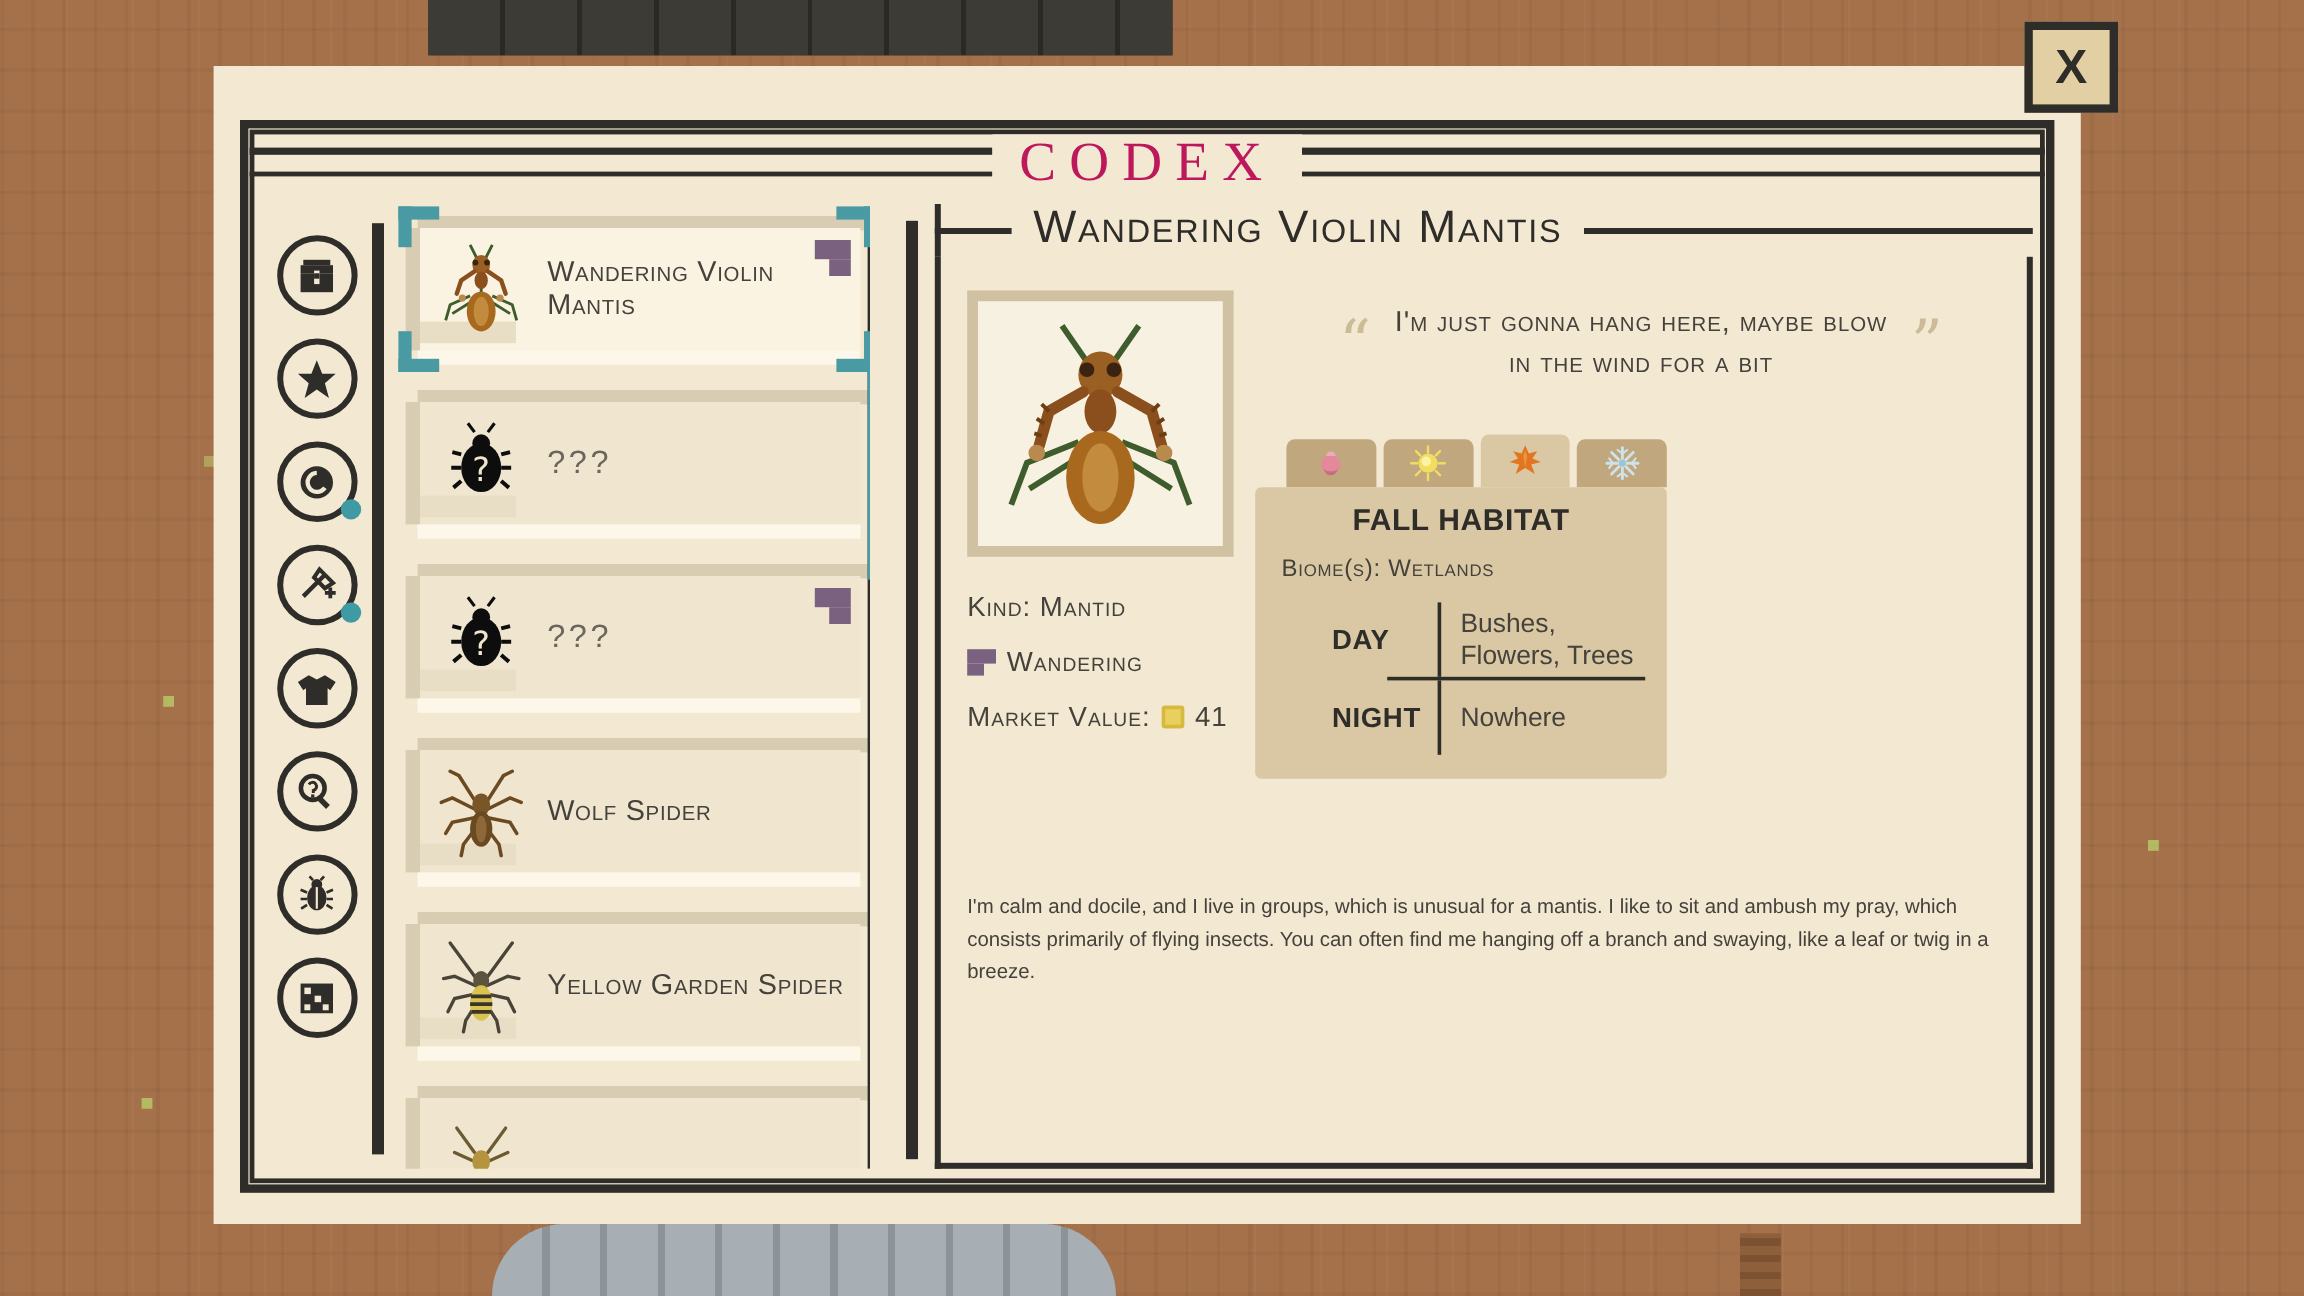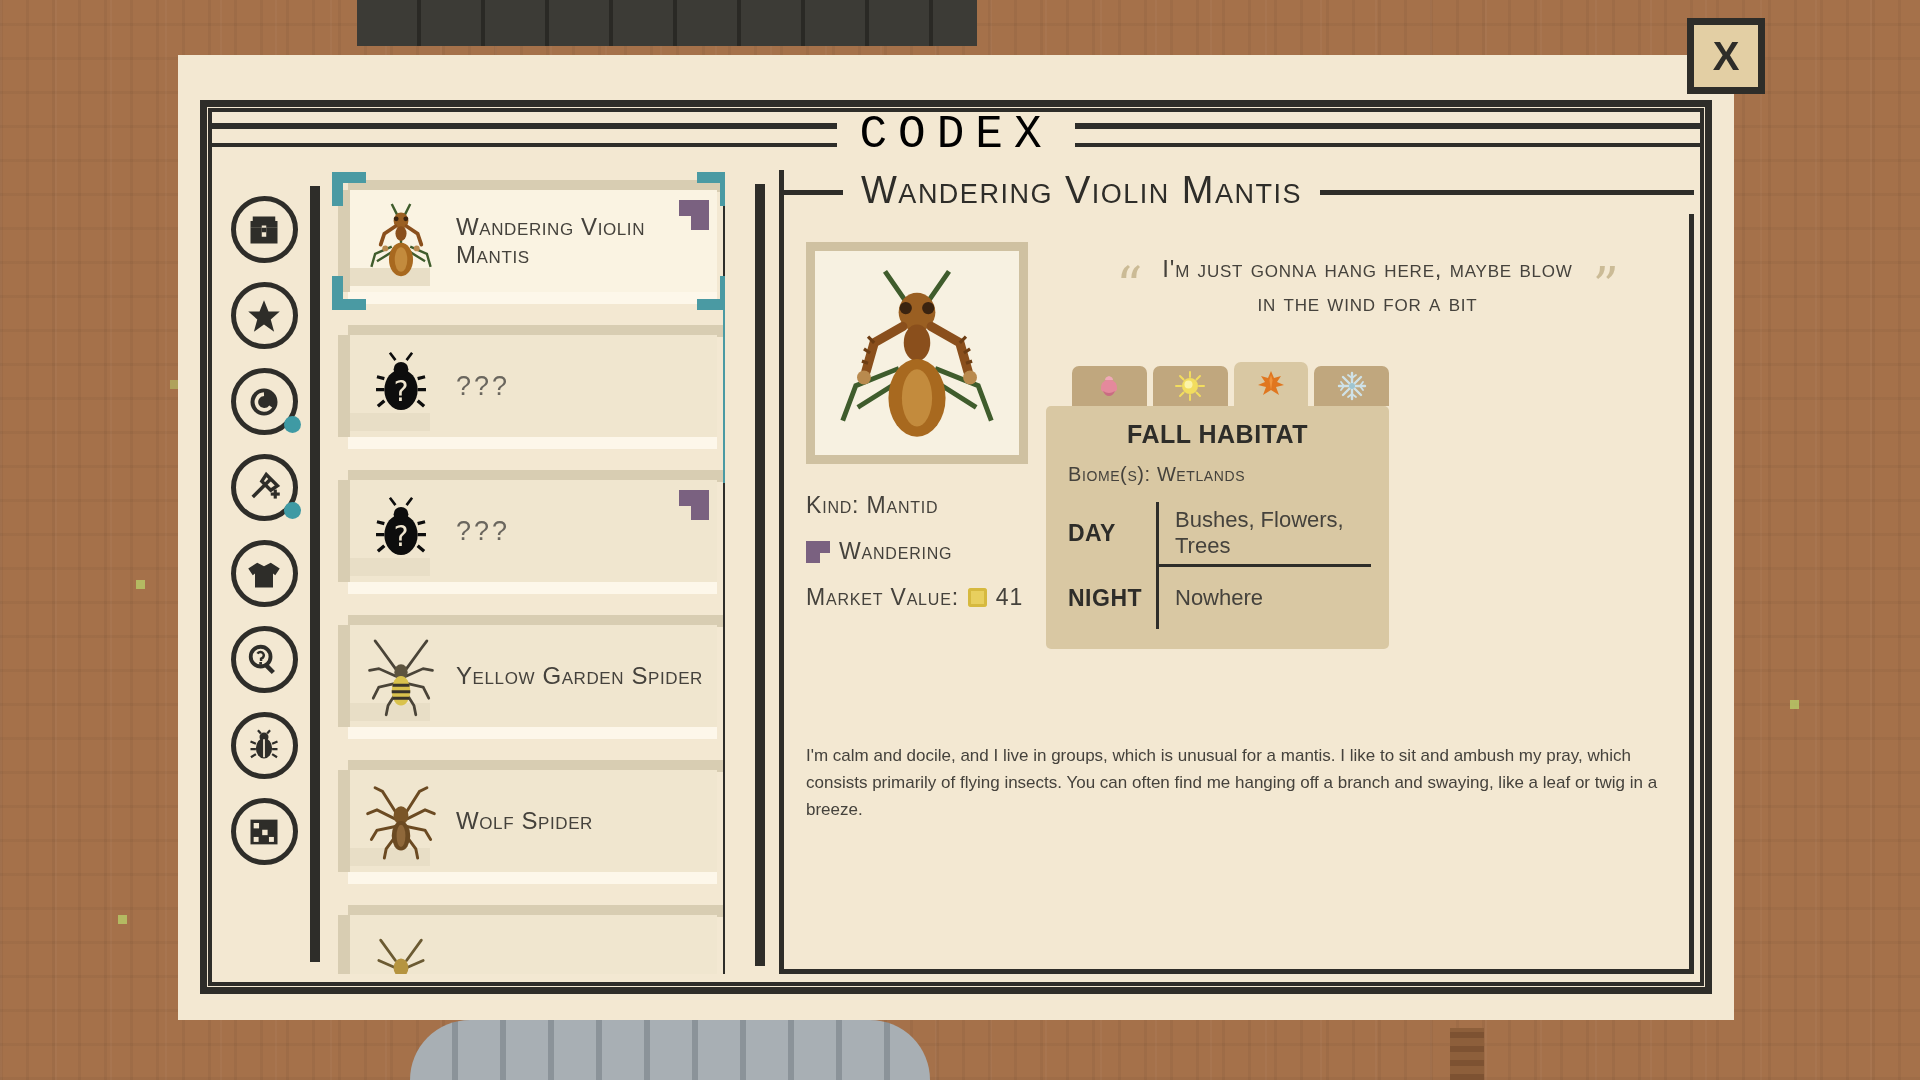--- a/index.html
+++ b/index.html
@@ -76,22 +76,22 @@
     position:absolute; left:0; right:0; top:52px; height:56px;
     display:flex; align-items:center; z-index:25;
   }
   .title-rule {
     flex:1; height:0; border-top:6px solid #2e2d29; border-bottom:4px solid #2e2d29;
     height:14px; box-sizing:content-box;
   }
   .title-rule.left { margin-left:30px; }
   .title-rule.right { margin-right:30px; }
   #codex-title {
-    font-family:Liberation Mono, monospace;
-    font-size:46px; letter-spacing:11px; color:#000000;
+    font-family:Liberation Serif, serif;
+    font-size:46px; letter-spacing:11px; color:#be185d;
     padding:0 22px; background:#f3e8d2; white-space:nowrap;
     line-height:1;
     text-align:right;
   }
 
   
   #content {
     position:absolute; left:40px; top:115px; right:40px; bottom:46px;
     display:flex;
   }
@@ -263,21 +263,21 @@
   }
   #habitat-heading {
     font-family:"Liberation Sans", sans-serif; font-weight:bold;
     font-size:25px; color:#2e2d29; text-align:center; letter-spacing:.5px;
     margin-bottom:14px;
   }
   #biome-line {
     font-family:"Liberation Sans", sans-serif; font-size:20px; color:#45423c;
     font-variant:small-caps; letter-spacing:.6px; margin-bottom:16px; padding-left:4px;
   }
-  .hab-row { display:flex; align-items:center; min-height:62px; }
+  .hab-row { display:flex; align-items:center; min-height:62px;margin-left:42px; }
   .hab-key {
     flex:0 0 92px; font-family:"Liberation Sans", sans-serif; font-weight:bold;
     font-size:23px; color:#2e2d29; letter-spacing:.5px; padding-left:4px;
   }
   .hab-sep { flex:0 0 3px; align-self:stretch; background:#2e2d29; margin-right:16px; }
   .hab-val {
     font-family:"Liberation Sans", sans-serif; font-size:22px; color:#45423c;
   }
   #hab-divider { height:3px; background:#2e2d29; margin-left:92px; }
 
@@ -482,59 +482,59 @@
         <div class="li-label unknown">???</div>
       </div>
 
       <div class="list-item">
         <div class="li-shadow"></div>
         <div class="li-body">
           <div class="li-inner-hl"></div>
         </div>
         <div class="li-hl"></div>
         <svg class="li-icon" viewBox="0 0 40 46">
+          <g stroke="#6b4a22" stroke-width="1.6" fill="none" stroke-linecap="round">
+            <path d="M17 18 L10 7 L6 5"></path>
+              <path d="M17 22 L7 17 L2 19"></path>
+            <path d="M17 26 L7 28 L4 33"></path>
+              <path d="M18 30 L12 38 L11 43"></path>
+            <path d="M23 18 L30 7 L34 5"></path>
+              <path d="M23 22 L33 17 L38 19"></path>
+            <path d="M23 26 L33 28 L36 33"></path>
+              <path d="M22 30 L28 38 L29 43"></path>
+          </g>
+          <ellipse cx="20" cy="20" rx="4" ry="5" fill="#7a5527"></ellipse>
+          <ellipse cx="20" cy="31" rx="5" ry="8" fill="#6b4a22"></ellipse>
+          <ellipse cx="20" cy="31" rx="2.4" ry="6" fill="#8f683a"></ellipse>
+        </svg>
+        <div class="li-label">Wolf Spider</div>
+      </div>
+
+      <div class="list-item">
+        <div class="li-shadow"></div>
+        <div class="li-body">
+          <div class="li-inner-hl"></div>
+        </div>
+        <div class="li-hl"></div>
+        <svg class="li-icon" viewBox="0 0 40 46">
           <g stroke="#4a4438" stroke-width="1.5" fill="none" stroke-linecap="round">
             <path d="M17 19 L9 8 L6 4"></path>
               <path d="M17 23 L8 19 L3 20"></path>
             <path d="M17 27 L8 29 L5 35"></path>
               <path d="M18 31 L13 39 L12 44"></path>
             <path d="M23 19 L31 8 L34 4"></path>
               <path d="M23 23 L32 19 L37 20"></path>
             <path d="M23 27 L32 29 L35 35"></path>
               <path d="M22 31 L27 39 L28 44"></path>
           </g>
           <ellipse cx="20" cy="21" rx="3.6" ry="4.4" fill="#5d543f"></ellipse>
           <ellipse cx="20" cy="31" rx="5" ry="8" fill="#d9c24d"></ellipse>
           <path d="M15.4 28 H24.6 M15 31.5 H25 M15.6 35 H24.4" stroke="#3a352a" stroke-width="1.7"></path>
         </svg>
         <div class="li-label">Yellow Garden Spider</div>
-      </div>
-
-      <div class="list-item">
-        <div class="li-shadow"></div>
-        <div class="li-body">
-          <div class="li-inner-hl"></div>
-        </div>
-        <div class="li-hl"></div>
-        <svg class="li-icon" viewBox="0 0 40 46">
-          <g stroke="#6b4a22" stroke-width="1.6" fill="none" stroke-linecap="round">
-            <path d="M17 18 L10 7 L6 5"></path>
-              <path d="M17 22 L7 17 L2 19"></path>
-            <path d="M17 26 L7 28 L4 33"></path>
-              <path d="M18 30 L12 38 L11 43"></path>
-            <path d="M23 18 L30 7 L34 5"></path>
-              <path d="M23 22 L33 17 L38 19"></path>
-            <path d="M23 26 L33 28 L36 33"></path>
-              <path d="M22 30 L28 38 L29 43"></path>
-          </g>
-          <ellipse cx="20" cy="20" rx="4" ry="5" fill="#7a5527"></ellipse>
-          <ellipse cx="20" cy="31" rx="5" ry="8" fill="#6b4a22"></ellipse>
-          <ellipse cx="20" cy="31" rx="2.4" ry="6" fill="#8f683a"></ellipse>
-        </svg>
-        <div class="li-label">Wolf Spider</div>
       </div>
 
       <div class="list-item">
         <div class="li-shadow"></div>
         <div class="li-body"></div>
         <svg class="li-icon" viewBox="0 0 40 46">
           <g stroke="#6b5a32" stroke-width="1.5" fill="none" stroke-linecap="round">
             <path d="M17 20 L9 9 M23 20 L31 9"></path>
               <path d="M17 24 L8 20 M23 24 L32 20"></path>
           </g>

